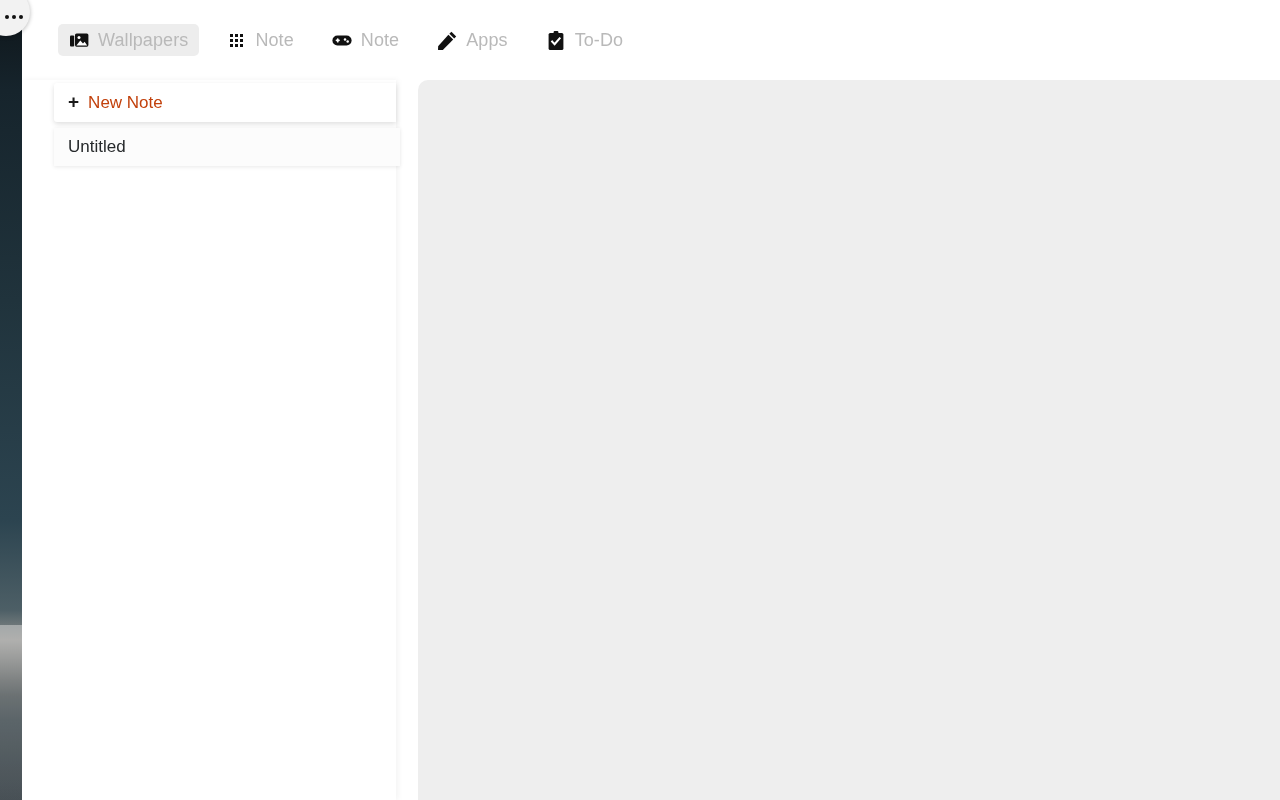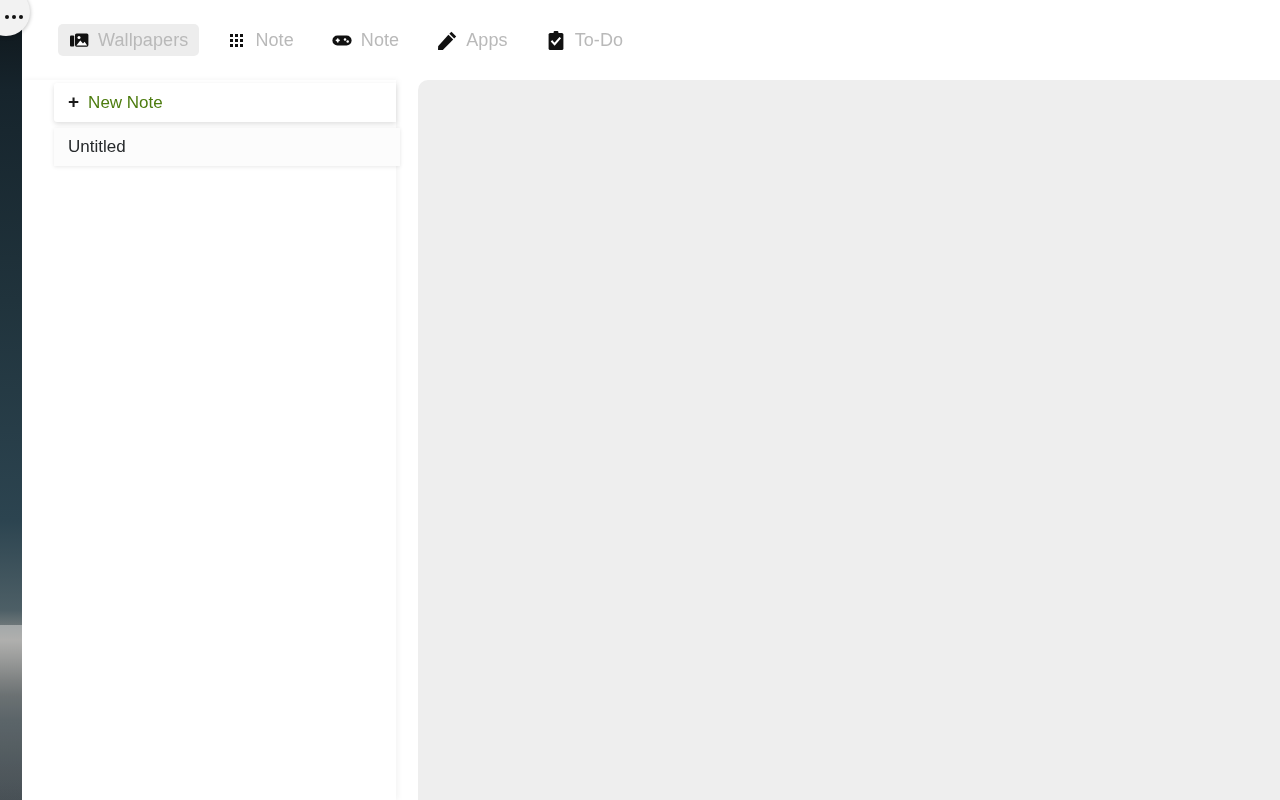--- a/index.html
+++ b/index.html
@@ -176,21 +176,21 @@
   }
   #new-note-button .plus-icon {
     font-size: 19px;
     font-weight: bold;
     color: #1a1a1a;
     line-height: 1;
     transform: translateY(-1px);
   }
   #new-note-button .label {
     font-size: 17px;
-    color: #4d7c0f;
+    color: #c2410c;
   }
 
   #note-list {
     position: absolute;
     left: 32px;
     top: 48px;
     width: 346px;
   }
   .note-item {
     height: 38px;

